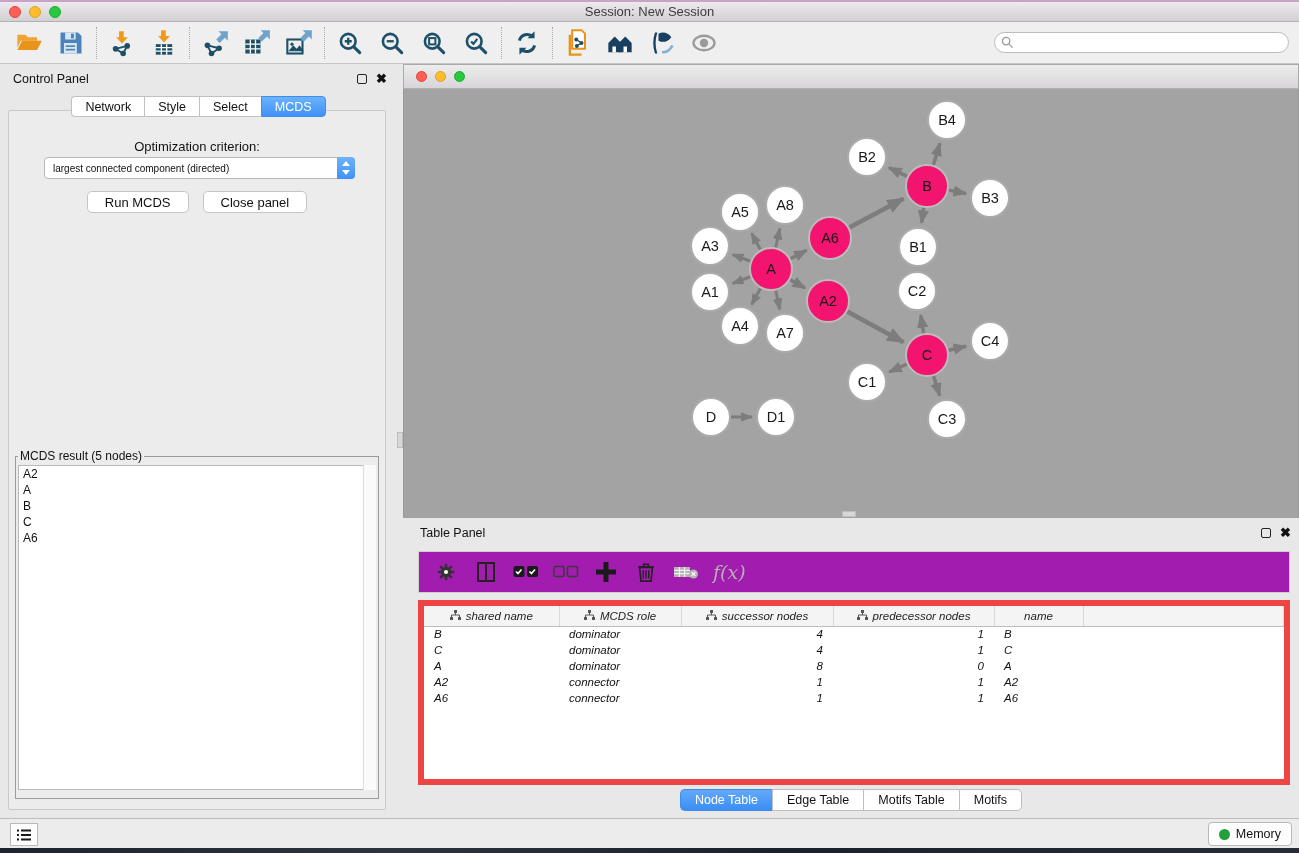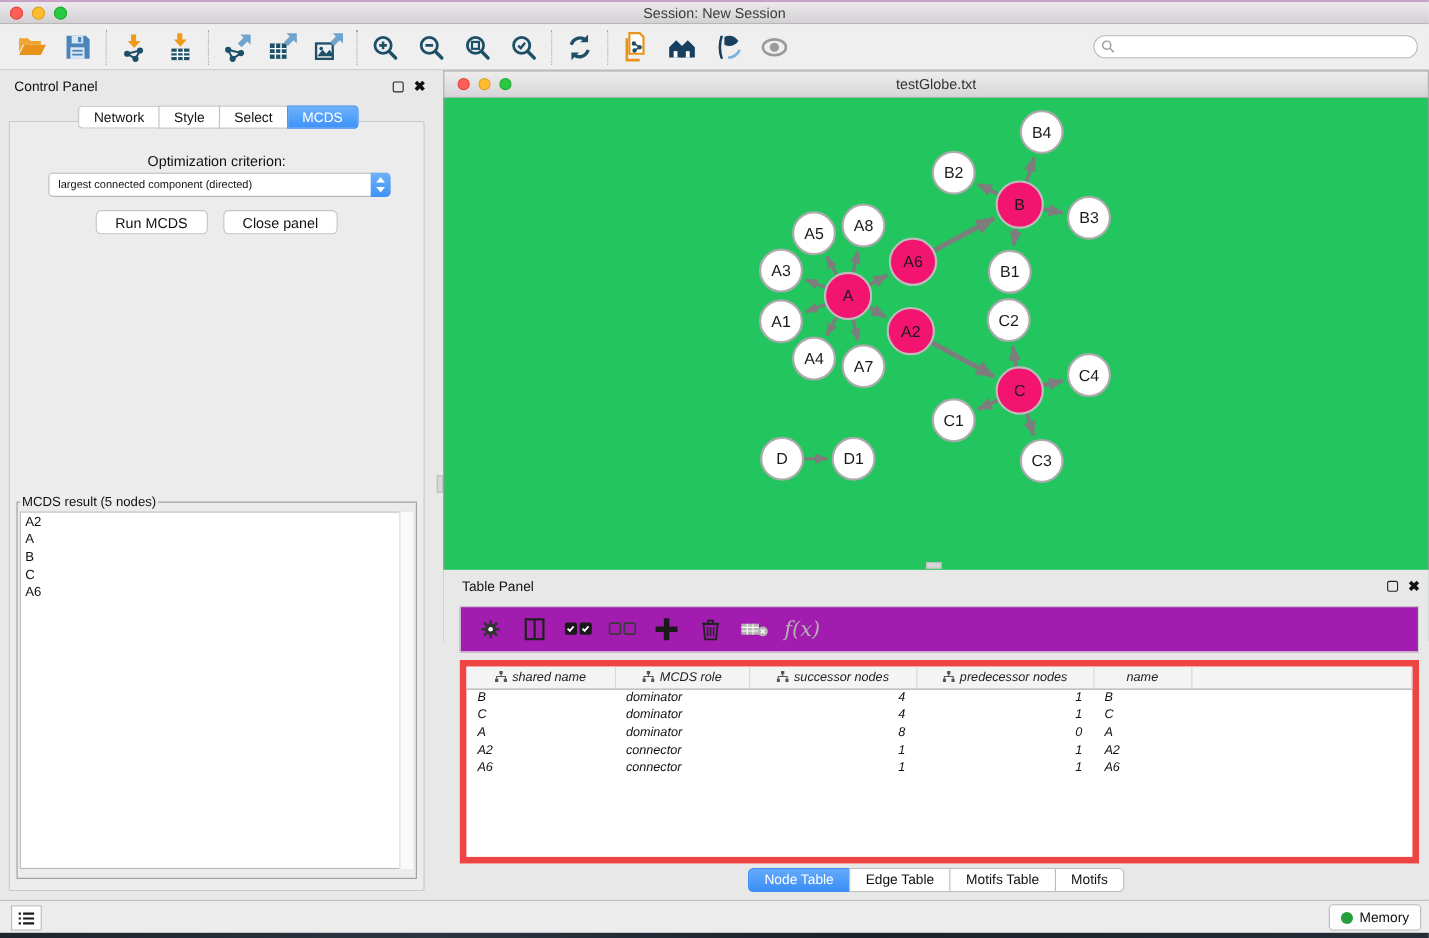--- a/index.html
+++ b/index.html
@@ -70,21 +70,21 @@
     background:#fafafa; border-left:1px solid #ddd; }
 
   
   .net-window { position:absolute; left:403px; top:64px; width:896px; height:446px; }
   .net-titlebar { position:absolute; left:0; top:0; width:100%; height:25px;
     background:linear-gradient(#eeedee,#d7d5d7); border:1px solid #a9a9a9; border-bottom:1px solid #b0b0b0;
     display:flex; align-items:center; }
   .net-titlebar .lights { margin-left:12px; }
   .net-titlebar .light { width:11px; height:11px; }
   .net-title { position:absolute; left:0; right:0; text-align:center; font-size:13px; color:#333; }
-  .net-canvas { position:absolute; left:0; top:25px; width:100%; height:494px; background:#22c55e;
+  .net-canvas { position:absolute; left:0; top:25px; width:100%; height:494px; background:#a3a3a3;
     border:1px solid #9a9a9a; border-top:none; }
   .net-canvas svg { position:absolute; left:0; top:0; }
   .resize-grip { position:absolute; right:2px; bottom:2px; width:13px; height:13px;
     background:repeating-linear-gradient(135deg, transparent 0 3px, #b5b5b5 3px 4px); }
   .v-grip { position:absolute; left:397px; top:432px; width:6px; height:16px; background:#d7d7d7;
     border:1px solid #bdbdbd; }
   .h-divider-grip { position:absolute; left:842px; top:511px; width:14px; height:6px; background:#d7d7d7;
     border:1px solid #bdbdbd; }
 
   
@@ -318,21 +318,20 @@
 
   <div class="v-grip"></div>
 
   <div class="net-window">
     <div class="net-titlebar">
       <div class="lights">
         <div class="light r"></div>
         <div class="light y"></div>
         <div class="light g"></div>
       </div>
-      <div class="net-title">testGlobe.txt</div>
     </div>
     <div class="net-canvas">
       <svg id="graph-svg" width="894" height="420">
         <defs>
           <marker id="arrow" markerUnits="strokeWidth" markerWidth="4.6" markerHeight="3.6" refX="3.6" refY="1.6" orient="auto">
             <path d="M0,0 L4,1.6 L0,3.2 z" fill="#7d7d7d"></path>
           </marker>
         </defs>
       <line x1="356.48901716798036" y1="160.67335414757676" x2="347.56208111522164" y2="144.25931043766556" stroke="#7D7D7D" stroke-width="3" marker-end="url(#arrow)"></line>
           <line x1="371.7013313337195" y1="158.50819961728223" x2="375.8285355329085" y2="139.64098042098954" stroke="#7D7D7D" stroke-width="3" marker-end="url(#arrow)"></line>

